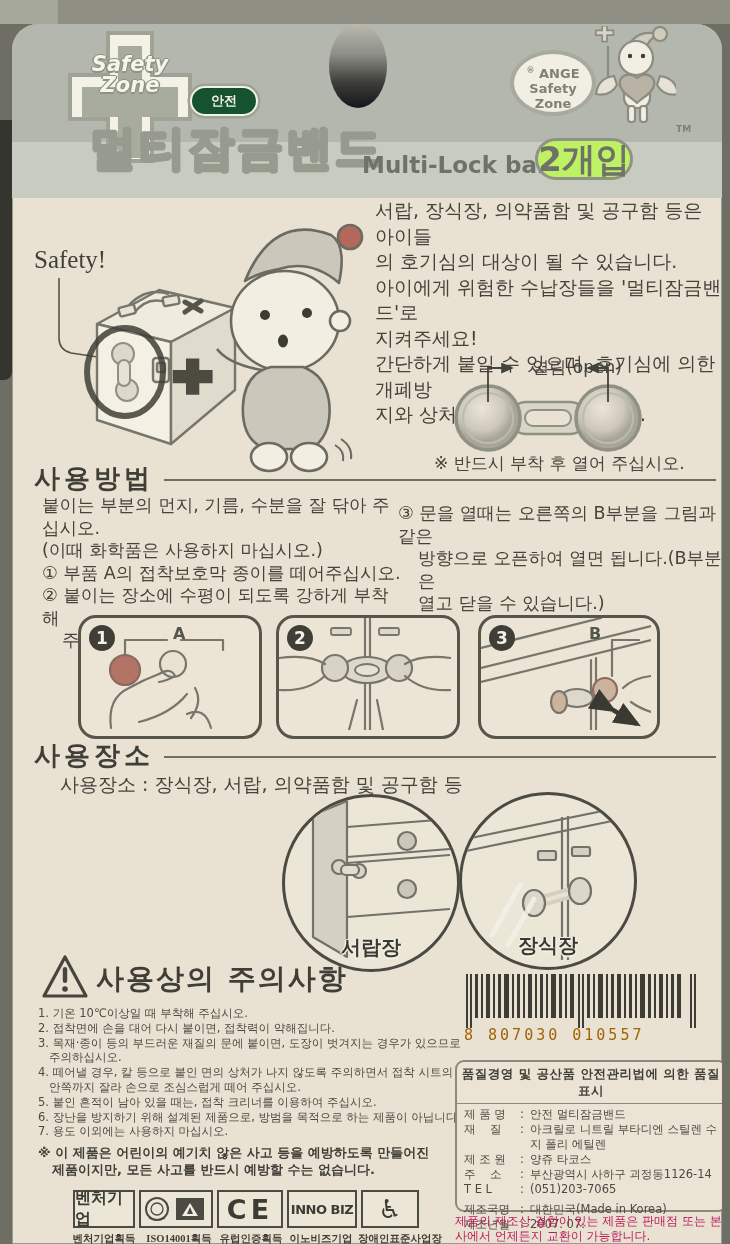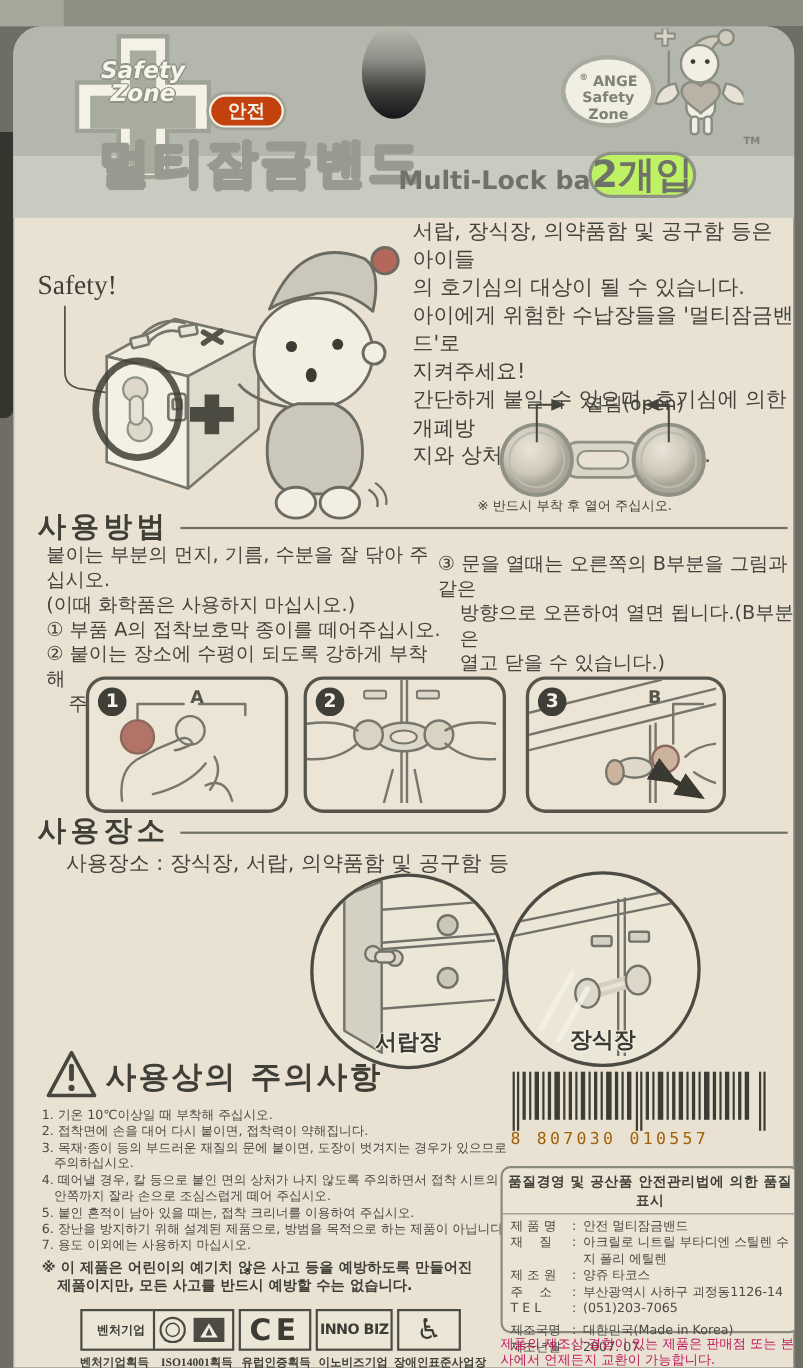--- a/index.html
+++ b/index.html
@@ -17,22 +17,22 @@
   .band1{position:absolute;left:0;top:0;width:710px;height:118px;background:#b3b7ad;}
   .band2{position:absolute;left:0;top:118px;width:710px;height:56px;background:#c8cbbf;}
 
   .hole{position:absolute;left:317px;top:0;width:58px;height:84px;border-radius:50%;
         background:linear-gradient(180deg,#b9b9af 0%,#8f9089 35%,#3c3d39 70%,#15161a 100%);}
 
   .cross-txt{position:absolute;left:58px;top:30px;width:120px;text-align:center;
         font-weight:bold;font-style:italic;font-size:21px;line-height:21px;color:#f7f4e9;
         text-shadow:-1.5px 0 #8f9286,1.5px 0 #8f9286,0 -1.5px #8f9286,0 1.5px #8f9286;}
   .badge-safe{position:absolute;left:178px;top:62px;width:64px;height:26px;border-radius:16px;
-        background:#c2410c;border:2.5px solid #f4f1e6;box-shadow:0 0 0 2.5px #9fa396;
-        color:#f4f1e6;font-weight:bold;font-size:17px;text-align:center;line-height:26px;}
+        background:#14532d;border:2.5px solid #f4f1e6;box-shadow:0 0 0 2.5px #9fa396;
+        color:#f4f1e6;font-weight:bold;font-size:13px;text-align:center;line-height:26px;}
   .title-kr{position:absolute;left:78px;top:94px;font-size:46px;font-weight:bold;letter-spacing:3px;
         color:#fdfbf2;-webkit-text-stroke:2.5px #979a8e;
         text-shadow:-2px 0 #979a8e,2px 0 #979a8e,0 -2px #979a8e,0 2px #979a8e;}
   .title-en{position:absolute;left:350px;top:128px;font-size:23px;font-weight:bold;color:#6f7268;}
   .pill-count{position:absolute;left:523px;top:114px;width:92px;height:36px;border-radius:22px;
         background:#bef264;border:3.5px solid #8f9286;color:#6f7268;font-weight:bold;
         font-size:34px;text-align:center;line-height:36px;}
   .ange-oval{position:absolute;left:498px;top:26px;width:86px;height:66px;border-radius:50%;
         background:#f1eee3;border:4px solid #a7aa9c;text-align:center;
         font-weight:bold;color:#7e8276;font-size:13px;line-height:15px;padding-top:9px;box-sizing:border-box;}
@@ -40,21 +40,21 @@
   .tm{position:absolute;left:664px;top:100px;font-size:9px;font-weight:bold;color:#7e8276;}
 
   .ink{color:#44433c;}
   .intro{position:absolute;left:363px;top:174px;width:348px;font-size:19px;line-height:25.5px;color:#44433c;}
   .safety-lbl{position:absolute;left:22px;top:222px;font-family:"Liberation Serif",serif;
         font-size:25px;color:#3f3e38;}
 
   .diagram{position:absolute;left:418px;top:332px;width:292px;height:96px;}
   .diagram-lbl{position:absolute;left:62px;top:0;width:170px;text-align:center;
         font-size:17px;color:#44433c;}
-  .diagram-note{position:absolute;left:422px;top:428px;font-size:12px;color:#44433c;}
+  .diagram-note{position:absolute;left:422px;top:428px;font-size:17px;color:#44433c;}
 
   .sec-h{position:absolute;font-size:26px;font-weight:bold;letter-spacing:4px;color:#3f3e37;}
   .rule{position:absolute;height:2px;background:#6f6f64;}
 
   .usage-l{position:absolute;left:30px;top:470px;width:362px;font-size:17.5px;line-height:22.5px;color:#44433c;}
   .usage-r{position:absolute;left:386px;top:478px;width:330px;font-size:17.5px;line-height:22.5px;color:#44433c;}
   .indent{padding-left:20px;}
 
   .stepbox{position:absolute;top:591px;height:118px;border:3px solid #55554b;border-radius:18px;background:#ece5d6;}
   .stepnum{position:absolute;left:8px;top:7px;width:26px;height:26px;border-radius:50%;background:#3f3f37;
@@ -410,21 +410,21 @@
           </div>
         <div class="inforow">
             <span class="lbl">제조년월</span>
             <span class="col">:</span>
             <span class="val">2007. 07.</span>
           </div>
       </div>
     </div>
     <div class="exchange">제품의 제조상 결함이 있는 제품은 판매점 또는 본사에서 언제든지 교환이 가능합니다.</div>
 
-    <div class="certbox" style="left:61px;width:74px;font-size:11px;">
+    <div class="certbox" style="left:61px;width:62px;font-size:16px;">
       <span>벤처기업</span>
     </div>
     <div class="certbox" style="left:127px;width:74px;">
       <svg width="64" height="28" viewBox="0 0 64 28">
         <circle cx="13" cy="14" r="11" fill="none" stroke="#4b4a43" stroke-width="2"></circle>
         <circle cx="13" cy="14" r="6" fill="none" stroke="#4b4a43" stroke-width="1.3"></circle>
         <path d="M5 23 q8 4 16 0" fill="none" stroke="#4b4a43" stroke-width="1.3"></path>
         <rect x="32" y="3" width="28" height="22" fill="#4b4a43"></rect>
         <polygon points="46,8 54,21 38,21" fill="#f2eee2"></polygon>
         <polygon points="46,12 49,19 43,19" fill="#4b4a43"></polygon>

